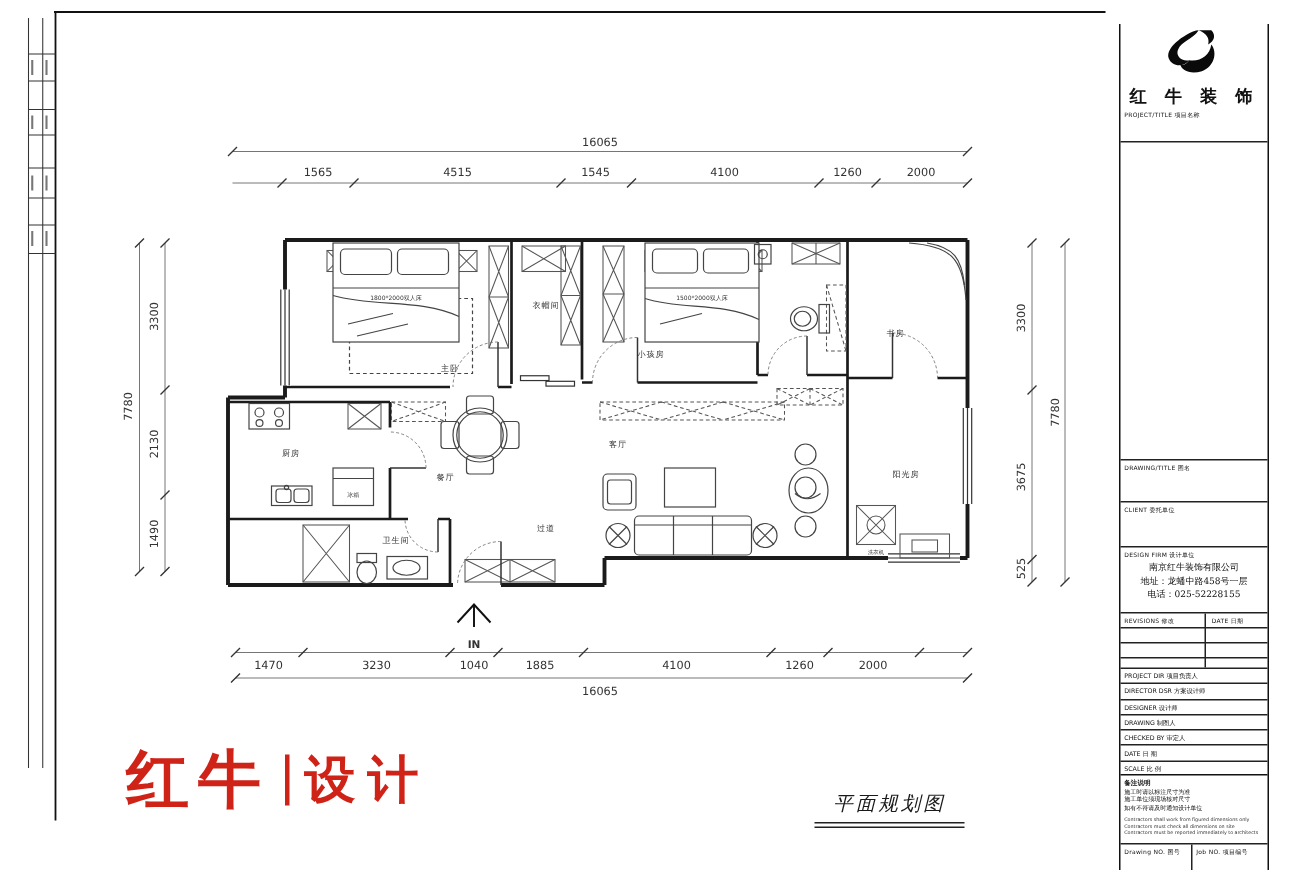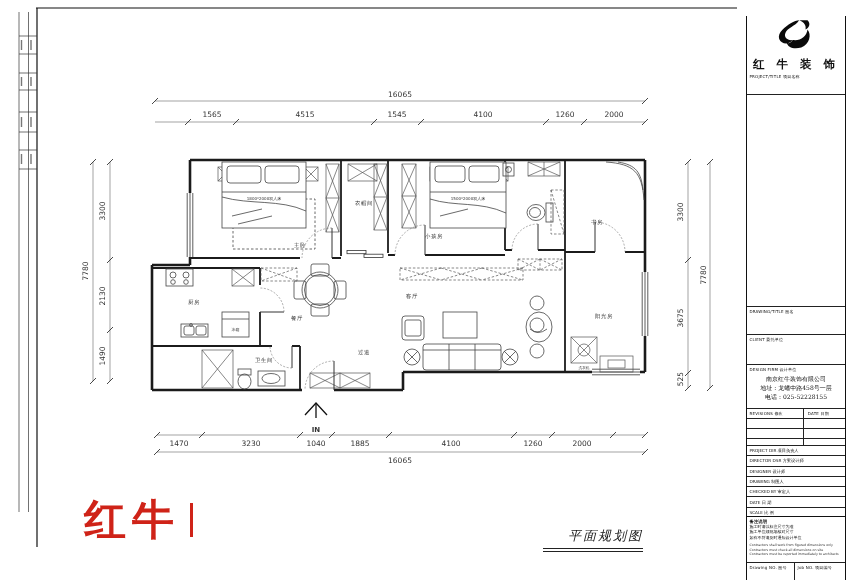--- a/index.html
+++ b/index.html
@@ -8,21 +8,21 @@
   svg text{font-family:"DejaVu Sans", sans-serif;fill:#333;}
   .plan-svg{position:absolute;left:0;top:0;}
 
   
   .brand{position:absolute;left:84px;top:492px;display:flex;align-items:center;gap:10px;}
   .brand .cn{font-size:42px;font-weight:900;letter-spacing:6px;font-family:"DejaVu Serif","Liberation Serif",serif;}
   .brand .bar{width:3px;height:34px;}
   .brand .suf{font-size:34px;font-weight:700;letter-spacing:8px;font-family:"DejaVu Serif","Liberation Serif",serif;}
 
   
-  .sheet-title{position:absolute;left:543px;top:527px;width:100px;text-align:right;}
+  .sheet-title{position:absolute;left:543px;top:527px;width:100px;text-align:center;}
   .sheet-title .t{font-family:"DejaVu Serif","Liberation Serif",serif;font-style:italic;
                   font-size:13px;letter-spacing:2px;color:#1a1a1a;}
   .sheet-title .u1{border-top:1px solid #222;margin-top:3px;}
   .sheet-title .u2{border-top:1px solid #222;margin-top:2px;}
 
   
   .tb{position:absolute;left:746px;top:16px;width:100px;height:571px;box-sizing:border-box;
       border-left:1.4px solid #111;border-right:1.4px solid #111;border-bottom:1.4px solid #111;
       font-family:"DejaVu Sans",sans-serif;}
   .tb .sec{position:absolute;left:0;right:0;box-sizing:border-box;border-top:1px solid #222;}
@@ -314,20 +314,21 @@
     <text x="468" y="200">1500*2000双人床</text>
     <text x="235.5" y="331">冰箱</text>
     <text x="584" y="369" font-size="3.6">洗衣机</text>
   </g>
   <text x="316" y="432" font-size="7" font-weight="bold" text-anchor="middle" fill="#111">IN</text>
 </svg>
 
 <div class="brand">
   <span class="cn" style="color: rgb(207, 35, 24);">红牛</span>
   <span class="bar" style="background: rgb(207, 35, 24);"></span>
+  <span class="suf" style="color: rgb(207, 35, 24);">设计</span>
 </div>
 
 <div class="sheet-title">
   <div class="t">平面规划图</div>
   <div class="u1"></div>
   <div class="u2"></div>
 </div>
 
 <div class="tb">
 

